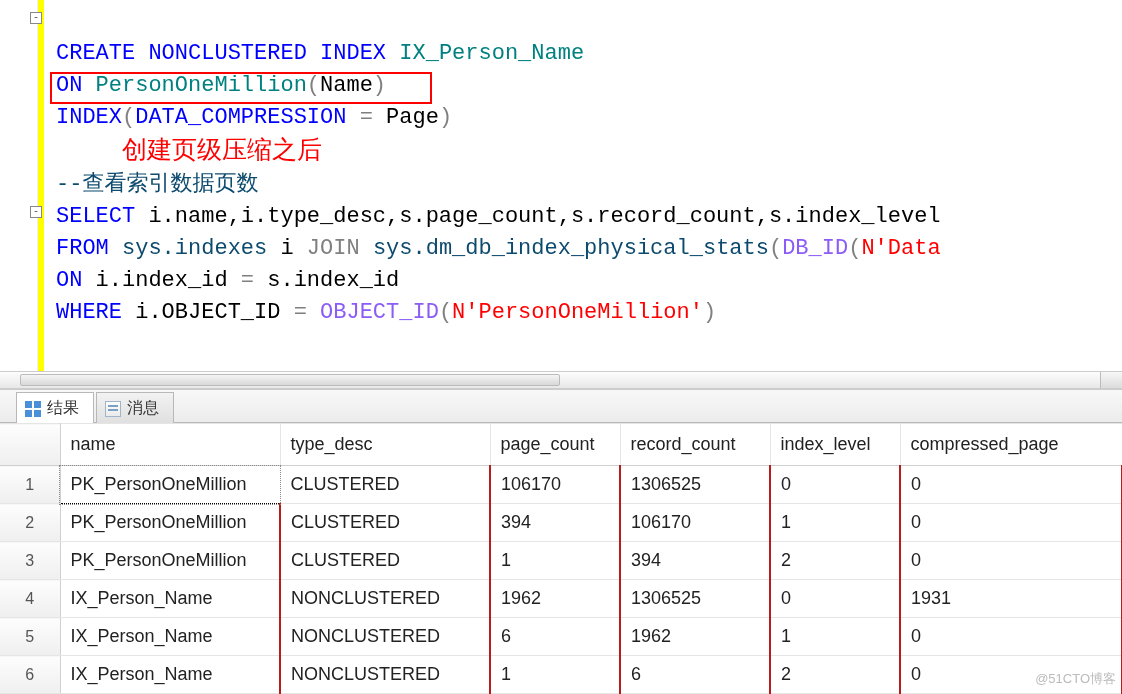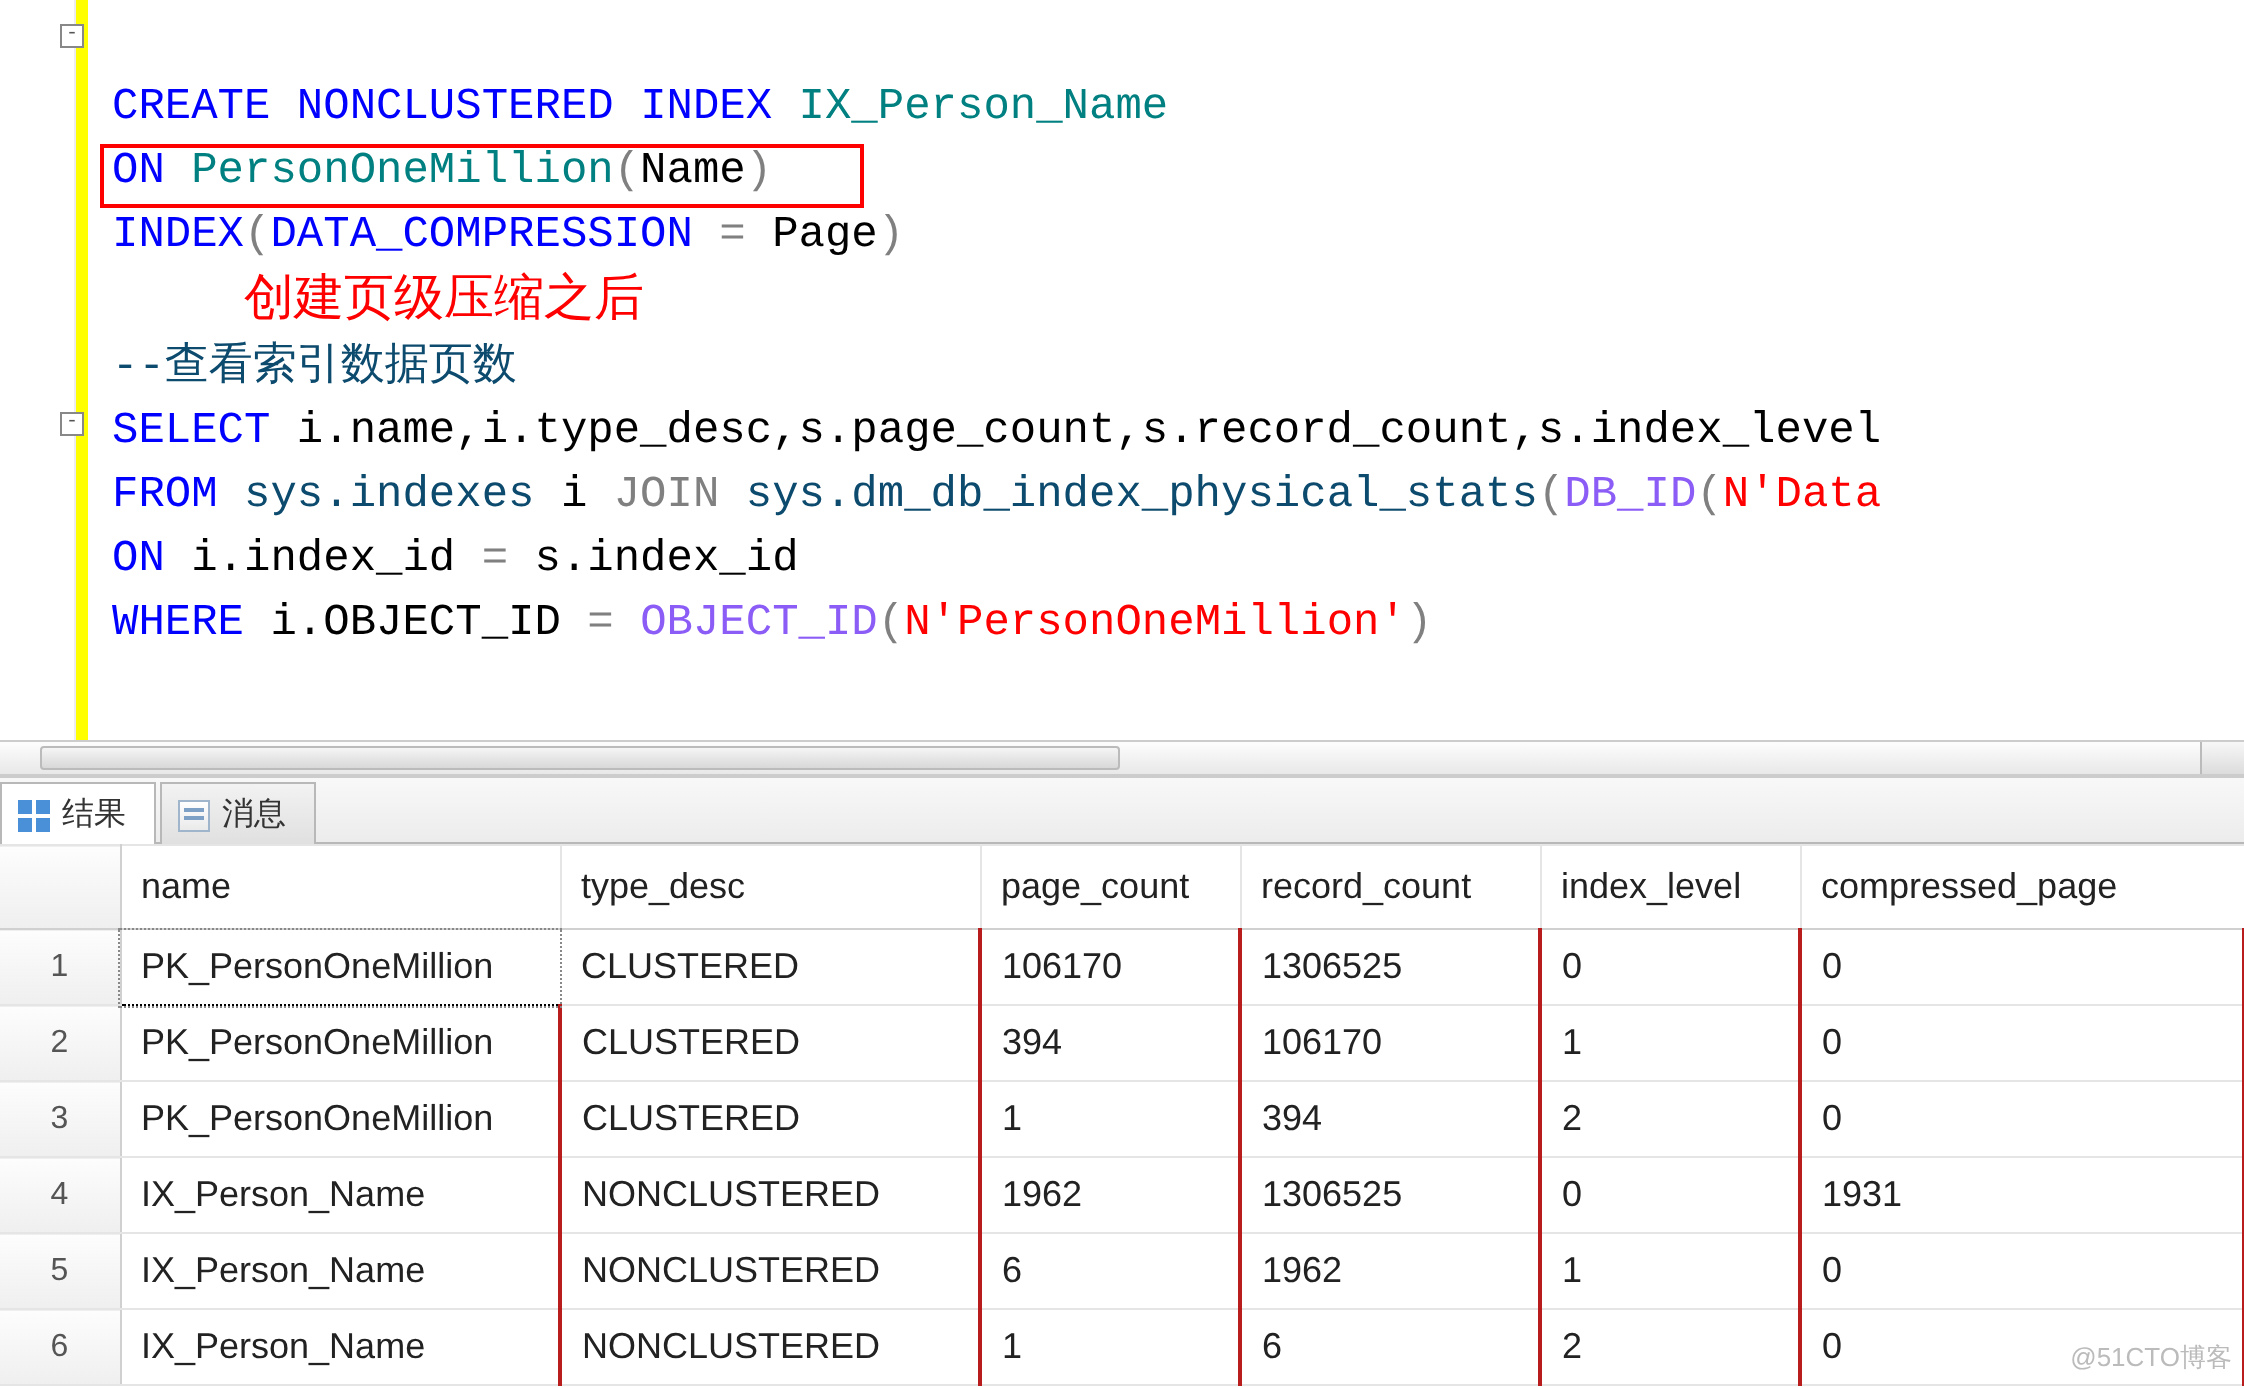--- a/index.html
+++ b/index.html
@@ -97,21 +97,21 @@
     background: linear-gradient(#f7f7f7,#dcdcdc);
     border-left: 1px solid #bbb;
   }
   .tabs {
     display: flex;
     align-items: flex-end;
     background: linear-gradient(#f8f8f8,#ececec);
     border-top: 1px solid #ccc;
     border-bottom: 1px solid #b8b8b8;
     height: 34px;
-    padding-left: 0;
+    padding-left: 16px;
   }
   .tab {
     display: flex;
     align-items: center;
     gap: 6px;
     padding: 5px 14px 4px 8px;
     border: 1px solid #b8b8b8;
     border-bottom: none;
     margin-right: 2px;
     position: relative;

